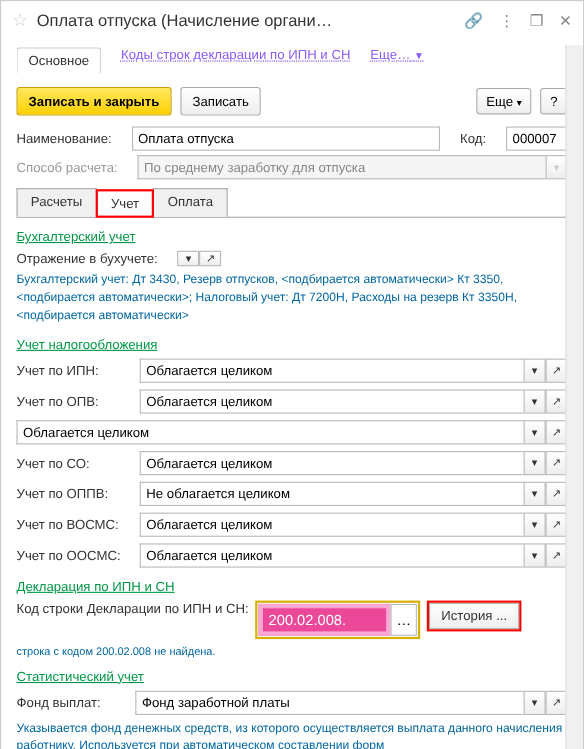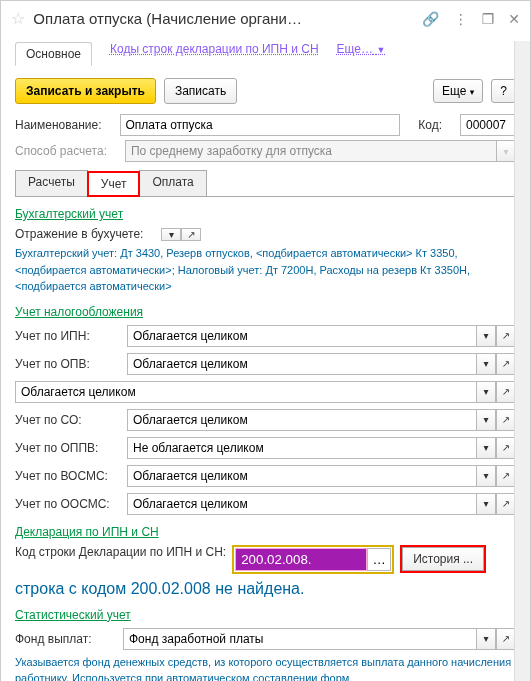--- a/index.html
+++ b/index.html
@@ -123,43 +123,43 @@
   align-items: flex-start;
   gap: 6px;
   margin: 6px 0;
 }
 .decl-input-wrap {
   border: 2px solid #d8b000;
   display: flex;
   padding: 1px;
 }
 .decl-input {
-  background: #a21caf;
+  background: #ec4899;
   color: #fff;
-  border: 1px solid #f9a8d4;
+  border: 4px solid #f9a8d4;
   padding: 3px 5px;
-  width: 132px;
+  width: 120px;
 }
 .ellipsis-btn {
   width: 24px;
   border: 1px solid #b8b8b8;
   background: #fff;
   cursor: pointer;
 }
 .history-btn {
   border: 2px solid red;
   padding: 0;
 }
 .history-btn-inner {
   border: 1px solid #aaa;
   background: linear-gradient(#fff,#eee);
   padding: 4px 10px;
   display: inline-block;
 }
-.warning { color: #0066a0; font-size: 16px; margin: 6px 0; }
+.warning { color: #0066a0; font-size: 10px; margin: 6px 0; }
 .scrollbar {
   position: absolute;
   right: 0;
   top: 40px;
   bottom: 0;
   width: 16px;
   background: #f0f0f0;
   border-left: 1px solid #ddd;
 }
 .main-wrap { position: relative; }

